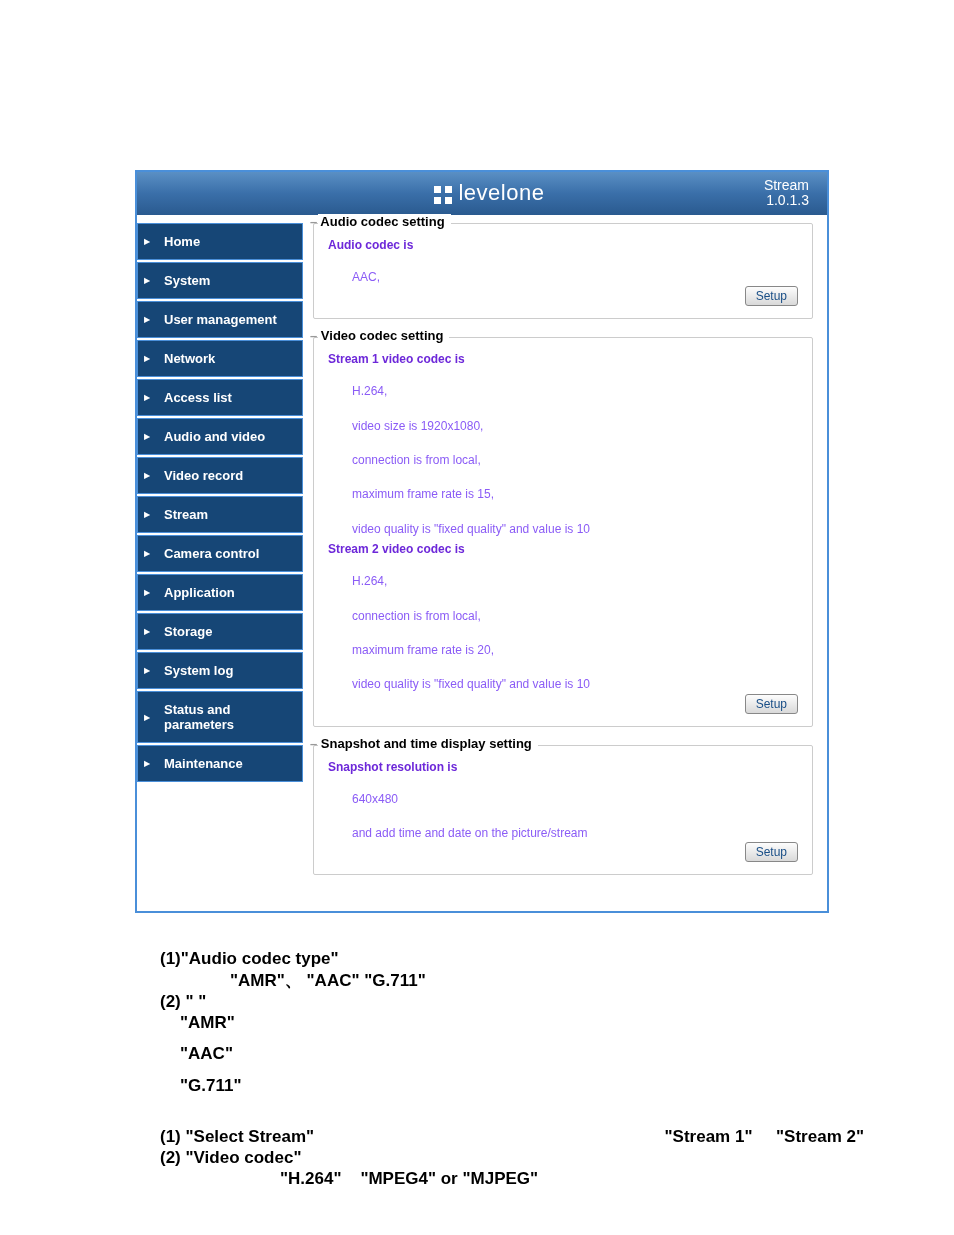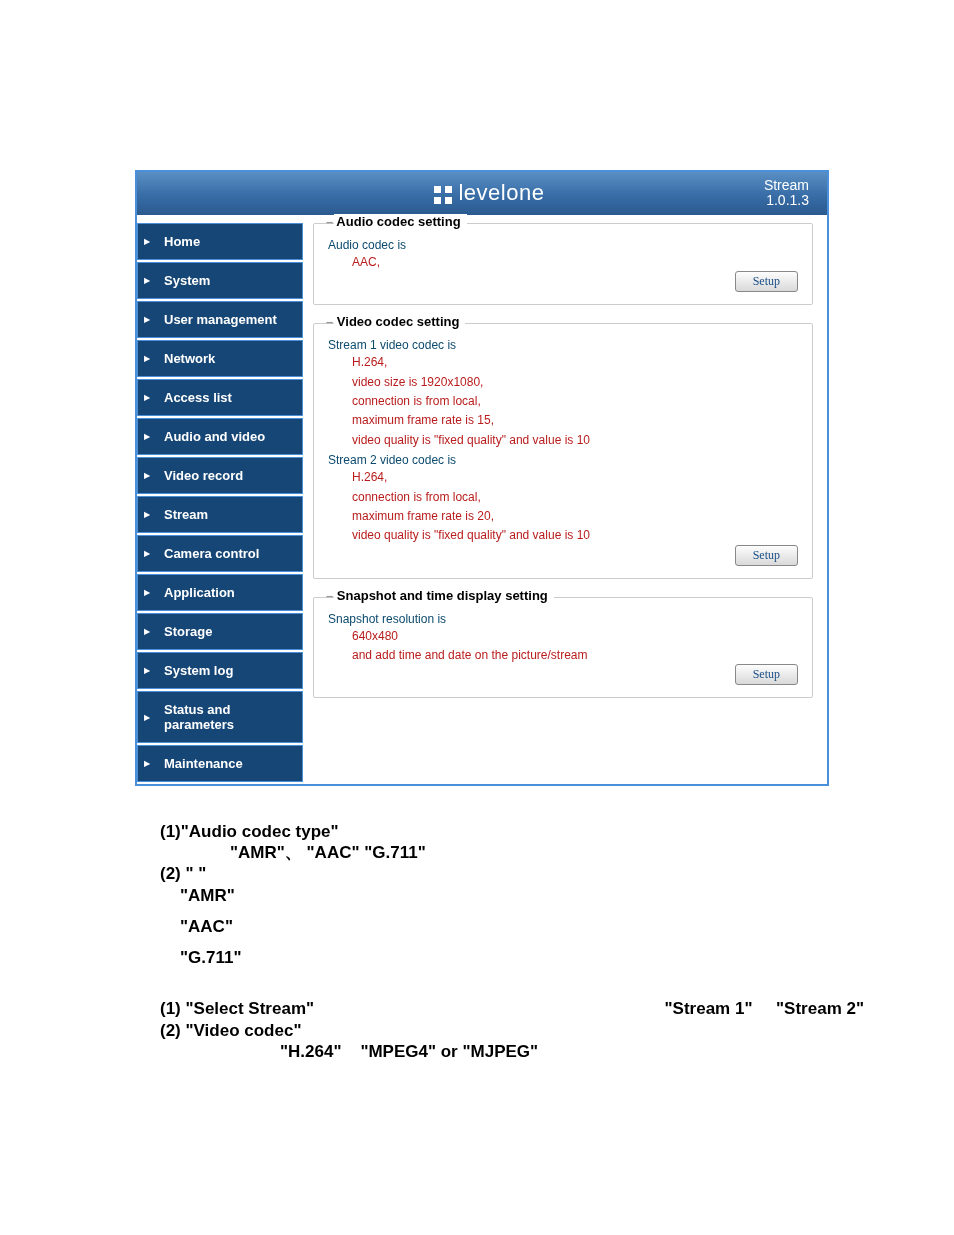--- a/index.html
+++ b/index.html
@@ -79,51 +79,50 @@
   .fieldset {
     border: 1px solid #ccc;
     border-radius: 2px;
     padding: 10px 14px 12px 14px;
     margin-bottom: 18px;
     position: relative;
   }
   .fieldset .legend {
     position: absolute;
     top: -10px;
-    left: 20px;
+    left: 4px;
     background: #fff;
     padding: 0 6px;
     font-weight: bold;
     font-size: 13px;
     color: #000;
   }
   .fieldset .legend::before { content: "– "; margin-left:-14px; color:#999; }
   .block-heading {
-    font-weight: normal;
-    color: #0c4a6e;
+    font-weight: bold;
+    color: #6d28d9;
     font-size: 12px;
     margin-top: 4px;
   }
   .detail {
-    color: #b91c1c;
+    color: #8b5cf6;
     font-size: 12px;
     margin-left: 24px;
-    margin-top: 2px;
+    margin-top: 17px;
     line-height: 1.45;
   }
   .setup-btn {
     float: right;
     background: linear-gradient(to bottom, #fdfdfd, #d9d9d9);
     border: 1px solid #888;
     border-radius: 3px;
     color: #1a4f87;
     font-size: 12px;
-    padding: 2px 17px;
+    padding: 2px 10px;
     cursor: pointer;
-    font-family: Liberation Serif, serif;
   }
   .clearfix::after { content:""; display:block; clear:both; }
   .doc-text {
     margin: 35px 0 0 160px;
     font-size: 17px;
     line-height: 1.25;
     font-weight: bold;
   }
   .doc-text .sub { margin-left: 20px; }
   .spacer { height: 30px; }

